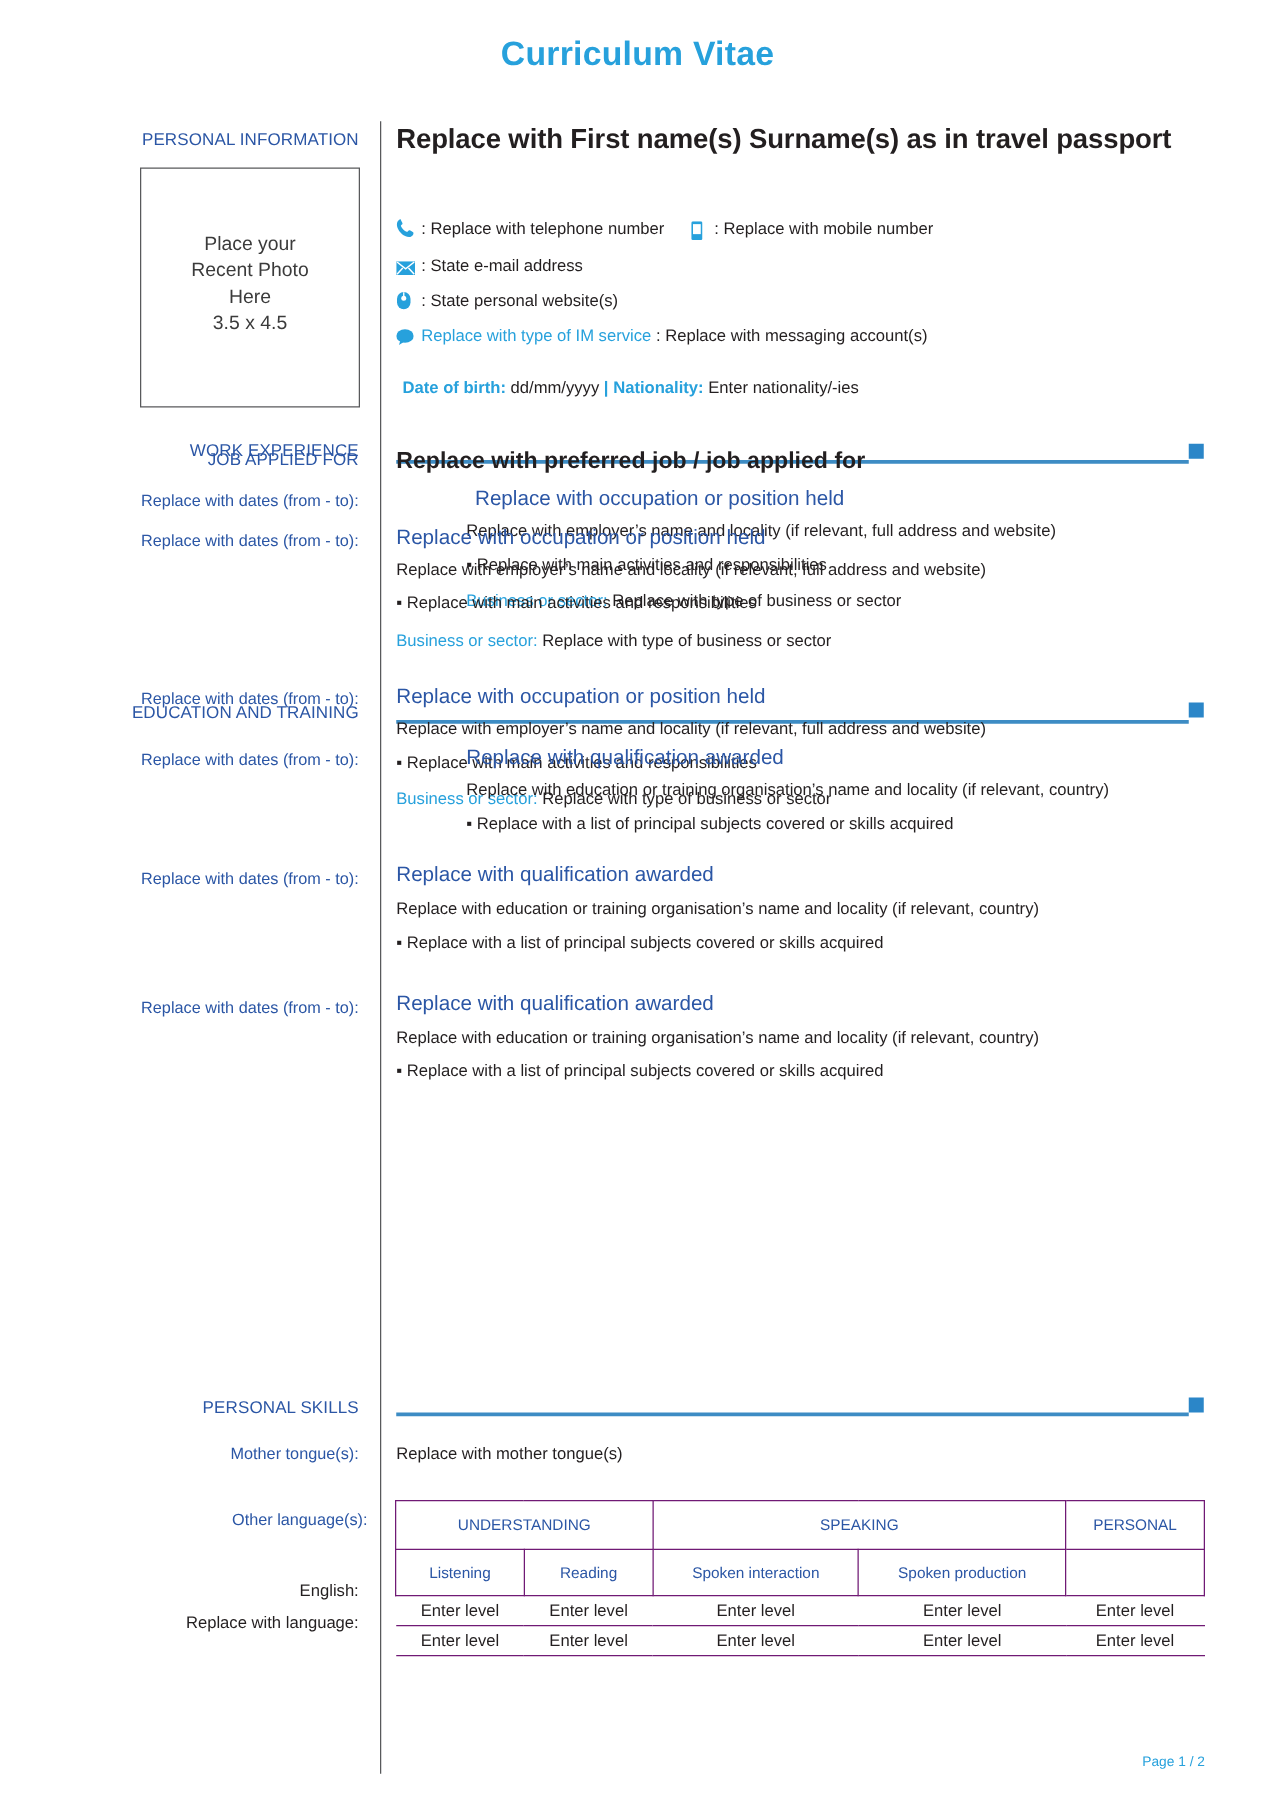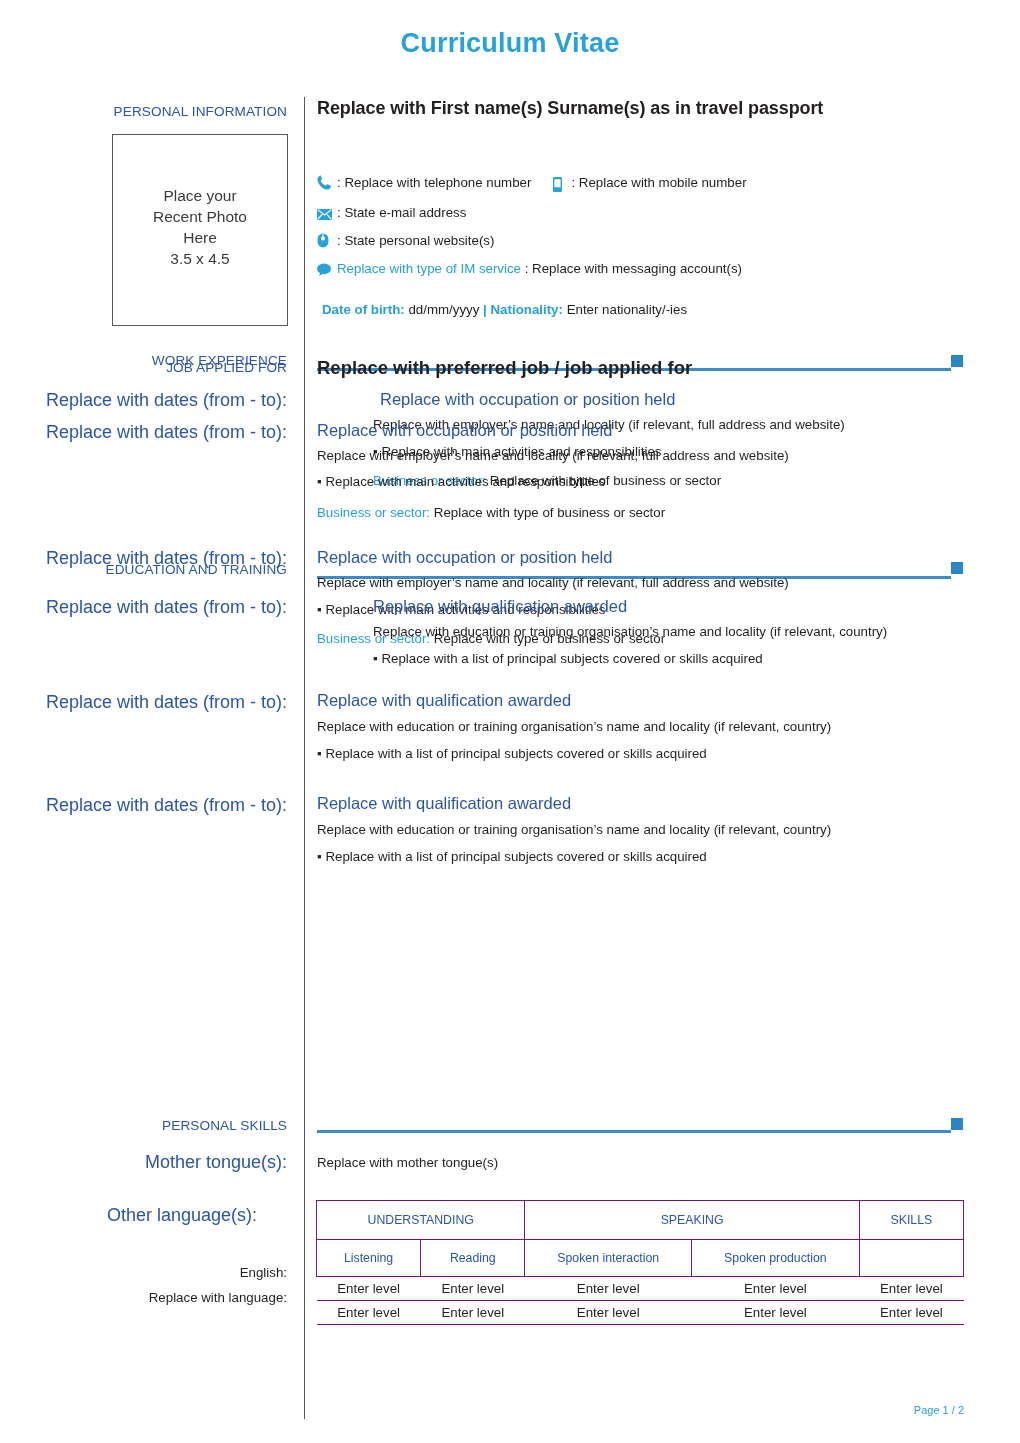--- a/index.html
+++ b/index.html
@@ -20,34 +20,34 @@
 
   
   .vrule{
     position:absolute;left:304px;top:97px;width:1.4px;height:1322px;
     background:#58595b;
   }
 
   
   .lbl{
     position:absolute;text-align:right;color:#2B56A5;
-    font-size:18px;line-height:15px;
+    font-size:13px;line-height:15px;
   }                 
   .lbl-sec{
     position:absolute;text-align:right;color:#2B56A5;
     font-size:13.6px;line-height:15px;letter-spacing:.1px;
   }
 
   
   .rt{position:absolute;left:317px;font-size:13.3px;line-height:16px;color:#231f20;}
 
   
   .name-head{
     position:absolute;left:317px;top:98px;
-    font-size:18px;font-weight:bold;color:#231f20;letter-spacing:-.1px;
+    font-size:22px;font-weight:bold;color:#231f20;letter-spacing:-.1px;
   }
 
   
   .contact{position:absolute;left:317px;font-size:13.3px;color:#231f20;}
   .ico{
     display:inline-block;width:20px;vertical-align:-3px;text-align:left;
     color:#27A1DC;
   }
   .ico svg{display:block;}
   .ico-inline{display:inline-block;width:18px;vertical-align:-3px;color:#27A1DC;}
@@ -221,28 +221,28 @@
   <div class="rt" style="top:822px;">Replace with education or training organisation’s name and locality (if relevant, country)</div>
   <div class="rt" style="top:849px;">▪ Replace with a list of principal subjects covered or skills acquired</div>
 
   <div class="lbl-sec" style="top:1118px;right:733px;">PERSONAL SKILLS</div>
   <div class="secline" style="left:317px;top:1130px;width:634px;"></div>
   <div class="secsq" style="left:951px;top:1118px;"></div>
 
   <div class="lbl" style="top:1155px;right:733px;">Mother tongue(s):</div>
   <div class="rt" style="top:1155px;">Replace with mother tongue(s)</div>
 
-  <div class="lbl" style="top:1208px;right:763px;">Other language(s):</div>
+  <div class="lbl" style="top:1208px;right:726px;">Other language(s):</div>
 
   <table class="ltable">
     <tbody>
         <tr class="hdr">
       <td colspan="2" style="height:28px;">UNDERSTANDING</td>
       <td colspan="2">SPEAKING</td>
-      <td>SKILLS</td>
+      <td>PERSONAL</td>
     </tr>
     <tr class="hdr">
       <td style="height:26px;">Listening</td>
       <td>Reading</td>
       <td>Spoken interaction</td>
       <td>Spoken production</td>
       <td></td>
     </tr>
     <tr>
       <td class="lv">Enter level</td>

